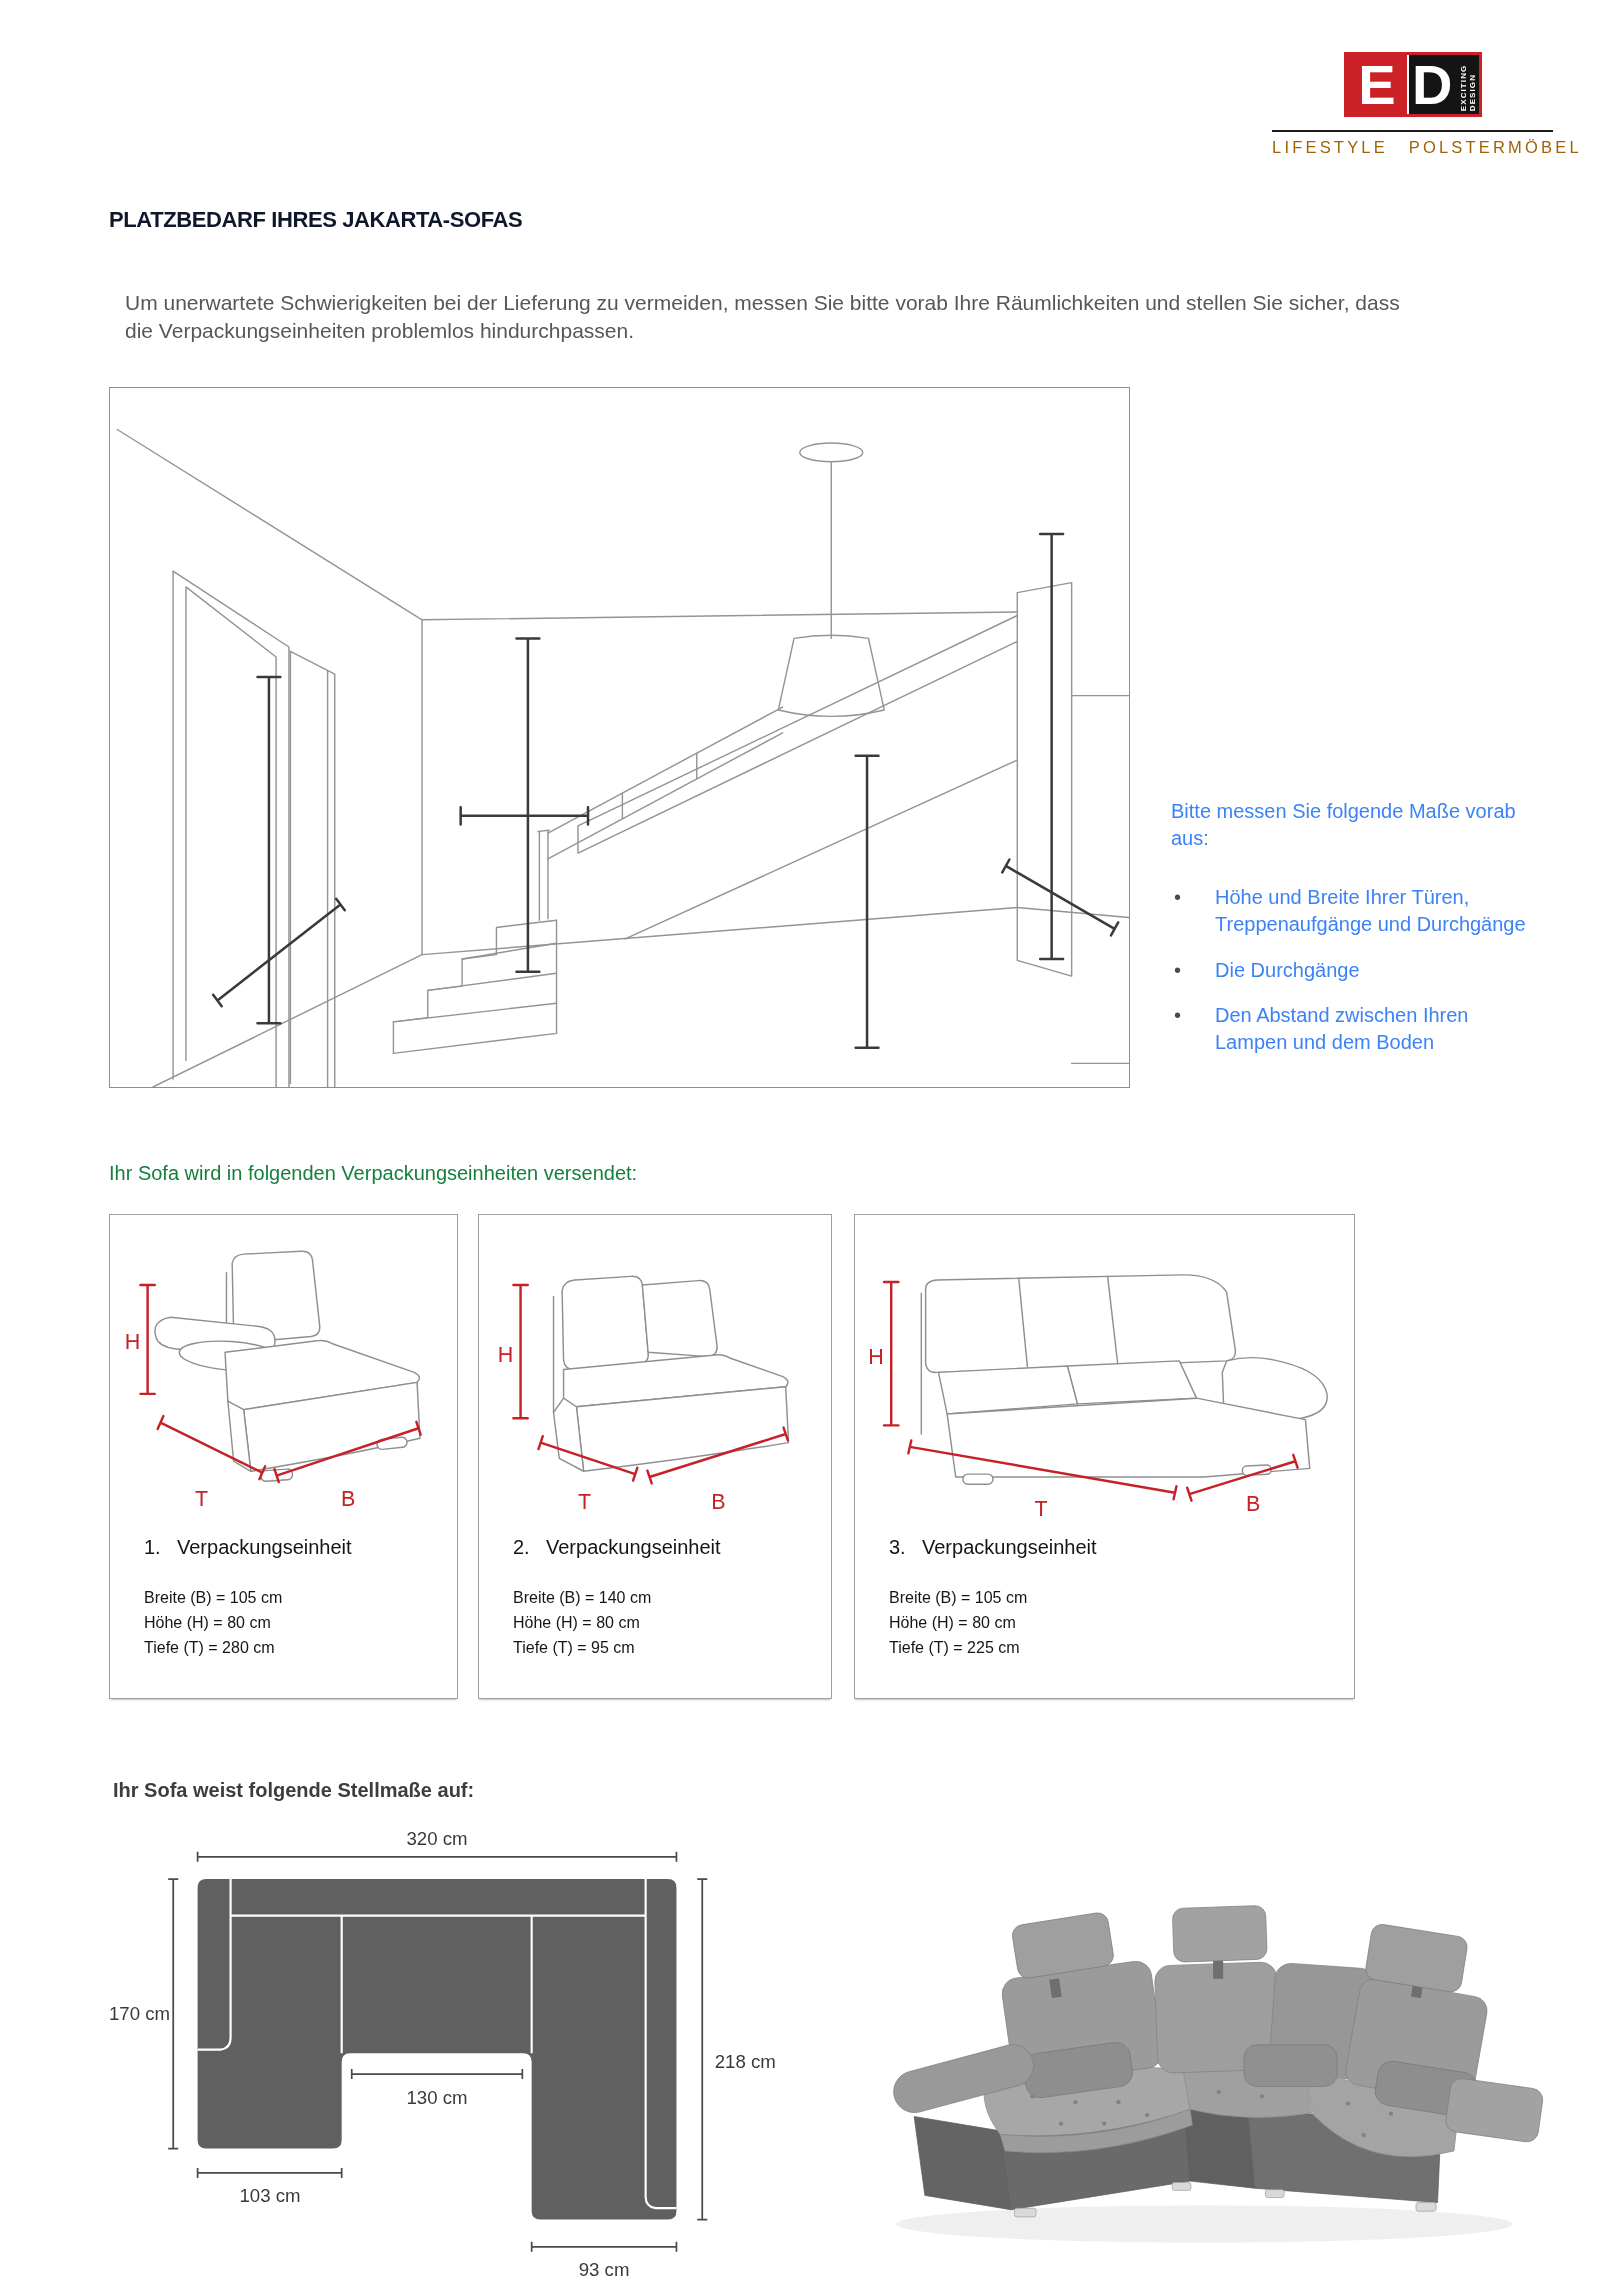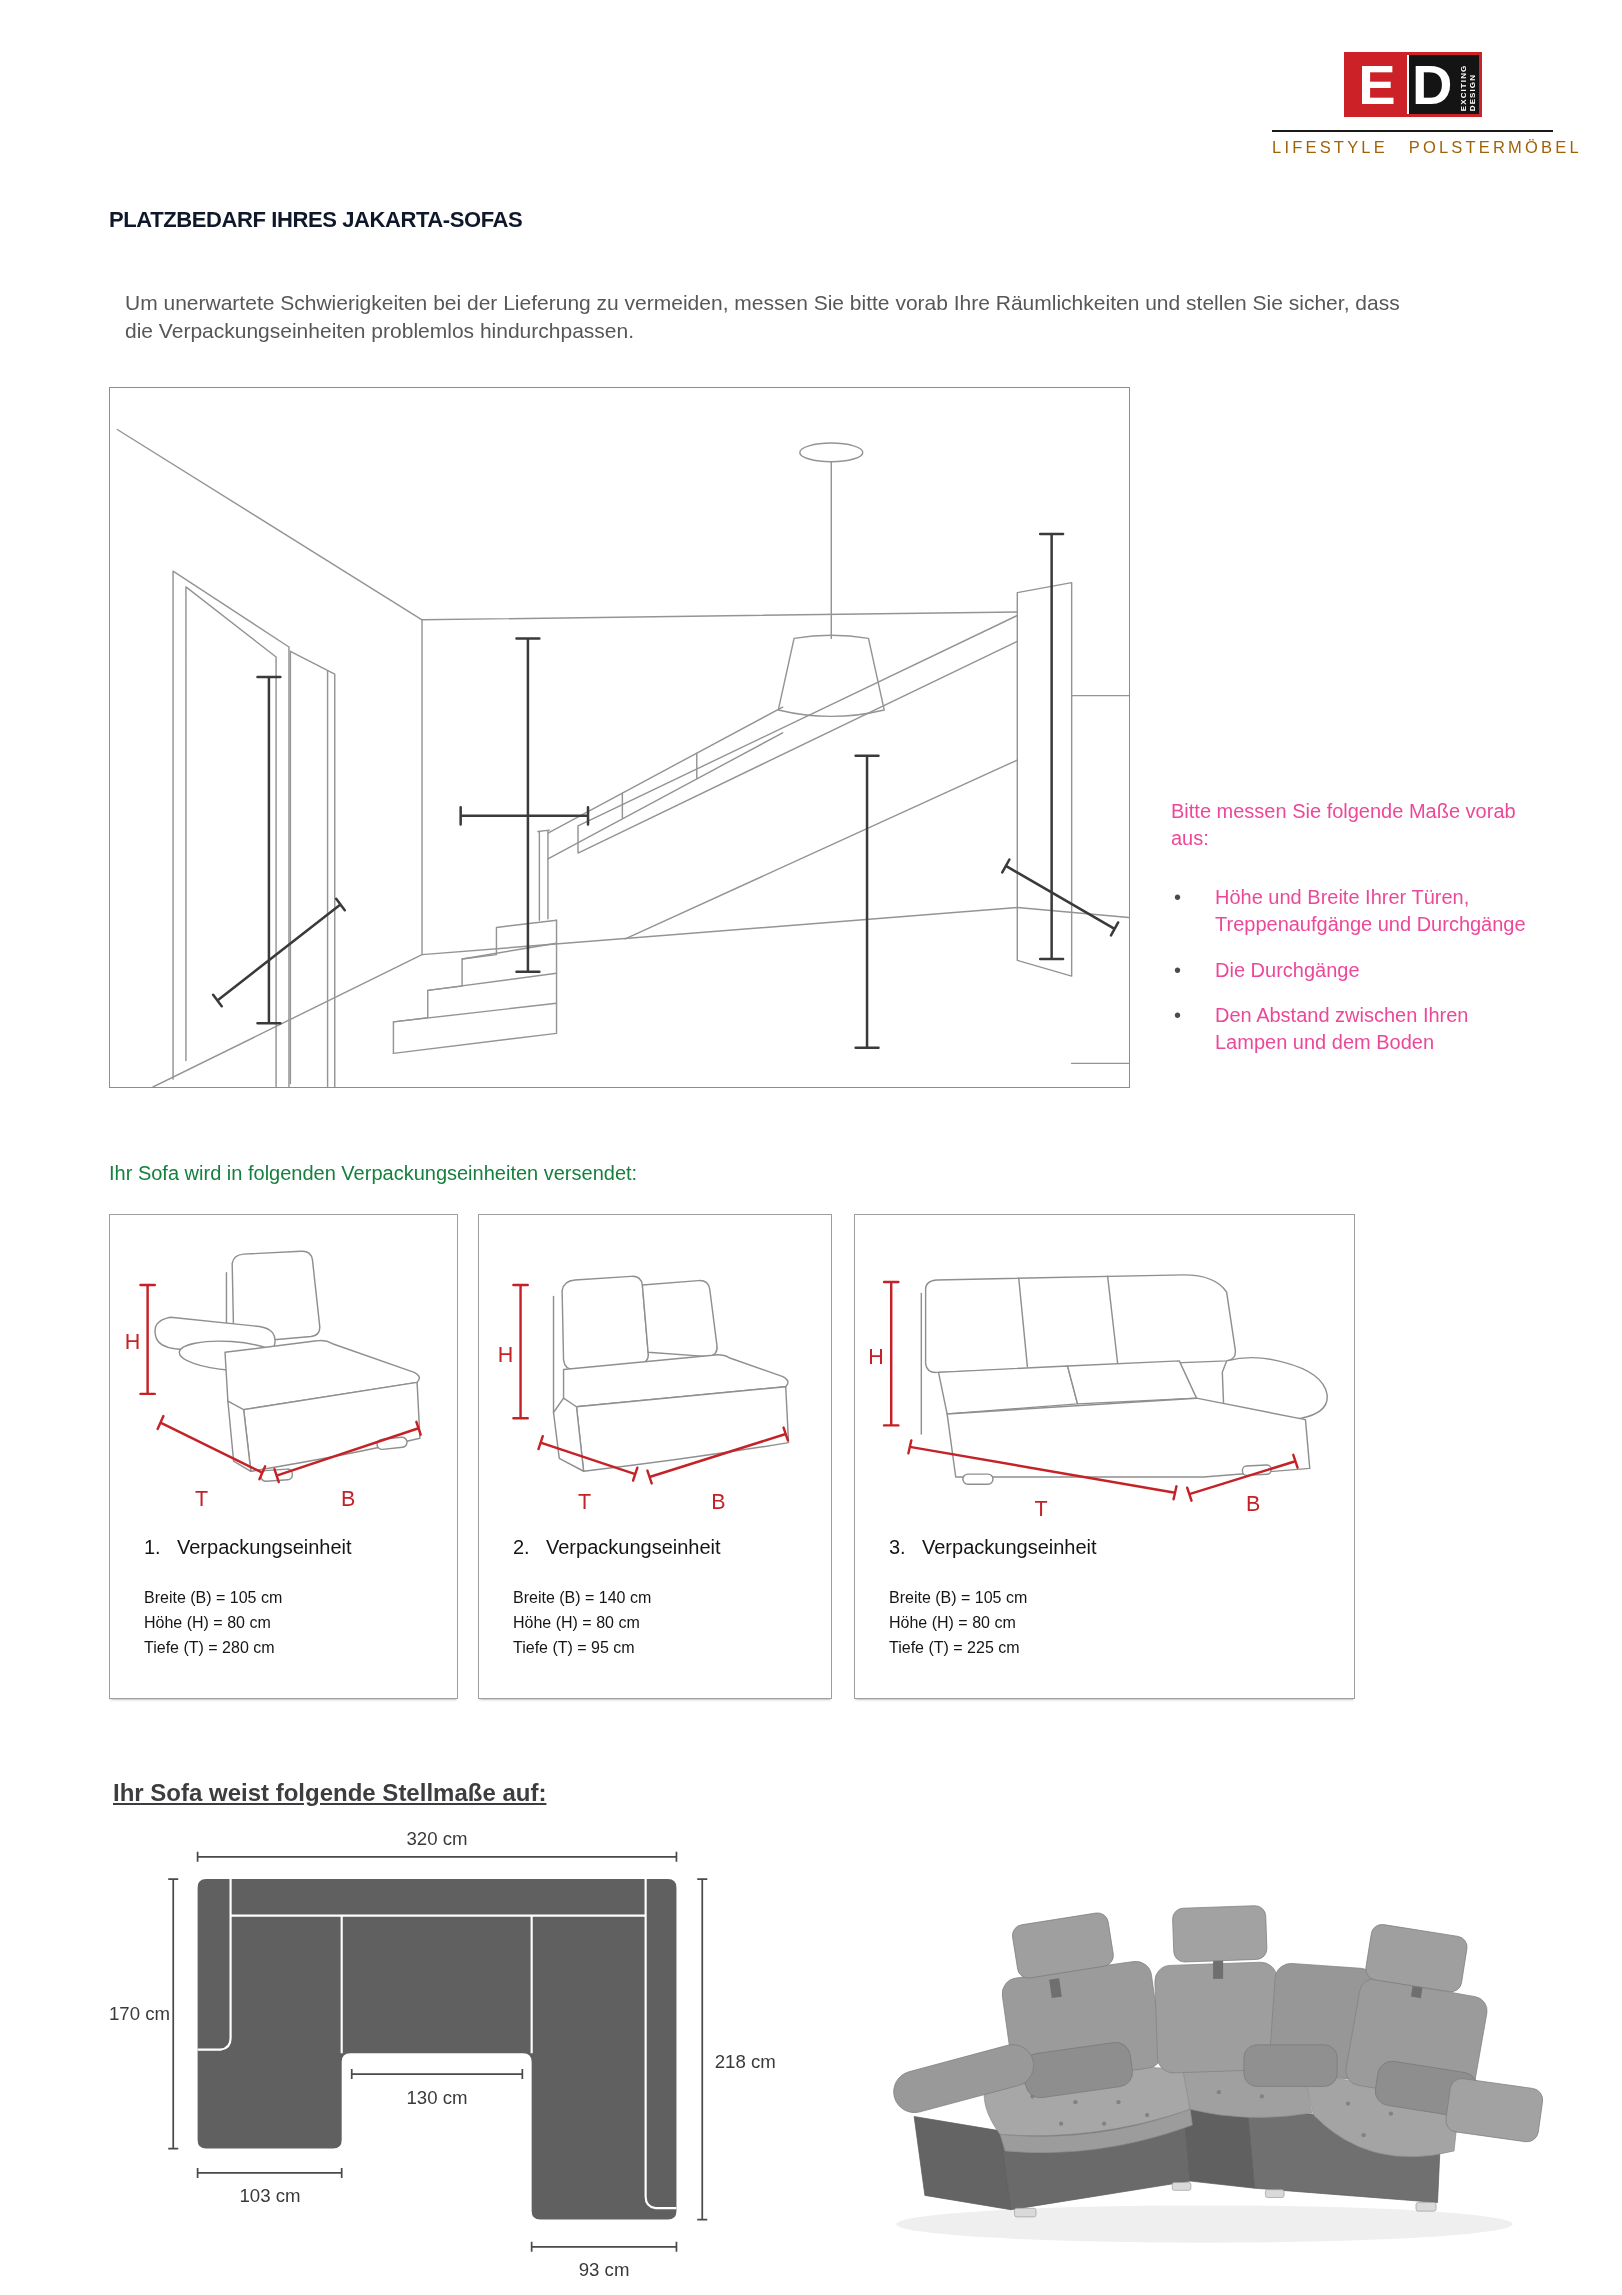--- a/index.html
+++ b/index.html
@@ -20,38 +20,38 @@
 
   
   .page-title{left:109px;top:207px;font-size:22px;font-weight:700;letter-spacing:-0.4px;color:#0f172a;}
   .page-intro{left:109px;top:273px;width:1298px;font-size:21px;line-height:28px;color:#57575a;}
 
   
   .room-box{left:109px;top:387px;width:1021px;height:701px;border:0.7px solid #8d8d8d;box-sizing:border-box;background:#fff;}
   .room-box svg{display:block;width:100%;height:100%;}
 
   
-  .measure-note{left:1171px;top:798px;width:359px;font-size:20px;line-height:27px;color:#ec4899;}
+  .measure-note{left:1171px;top:798px;width:359px;font-size:20px;line-height:27px;color:#3b82f6;}
   .measure-note .note-intro{margin:0 0 32px 0;}
   .measure-note ul{list-style:none;margin:0;padding:0;}
   .measure-note li{position:relative;padding-left:44px;margin-bottom:18.7px;}
   .measure-note li::before{content:"\2022";position:absolute;left:2.9px;top:0;color:#4a4a4c;}
 
   
   .pack-heading{left:109px;top:1162px;font-size:20px;font-weight:400;color:#15803d;}
   .unit-box{top:1214px;height:485px;border:0.7px solid #9e9e9e;box-sizing:border-box;background:#fff;
             box-shadow:0 2.9px 2.2px -0.7px rgba(0,0,0,0.18);}
   .unit-box svg{display:block;margin-top:4.3px;}
   .unit-text{position:absolute;left:34px;top:321px;color:#151515;}
   .unit-title{font-size:20px;margin-bottom:26px;display:flex;}
   .unit-title .idx{width:33px;}
   .unit-line{font-size:16px;line-height:25px;}
 
   
-  .stell-heading{left:113px;top:1779px;font-size:24px;font-weight:700;color:#3d3d40;text-decoration:underline;}
+  .stell-heading{left:113px;top:1779px;font-size:20px;font-weight:700;color:#3d3d40;}
   .floorplan{left:108px;top:1826px;width:681px;height:466px;}
   .sofa-photo{left:846px;top:1887px;width:717px;height:373px;}
 
   svg text{font-family:"Liberation Sans",sans-serif;}
   .lineart{stroke:#949494;stroke-width:2;fill:none;stroke-linecap:round;stroke-linejoin:round;}
   .lineartf{stroke:#8f8f8f;stroke-width:2;fill:#ffffff;stroke-linecap:round;stroke-linejoin:round;}
   .meas{stroke:#3a3a3a;stroke-width:3.5;fill:none;stroke-linecap:round;}
   .red{stroke:#c42227;stroke-width:3.4;fill:none;stroke-linecap:round;}
   .redtxt{fill:#c42227;font-size:30px;}
   .dim{stroke:#4a4a4a;stroke-width:2.4;fill:none;}

